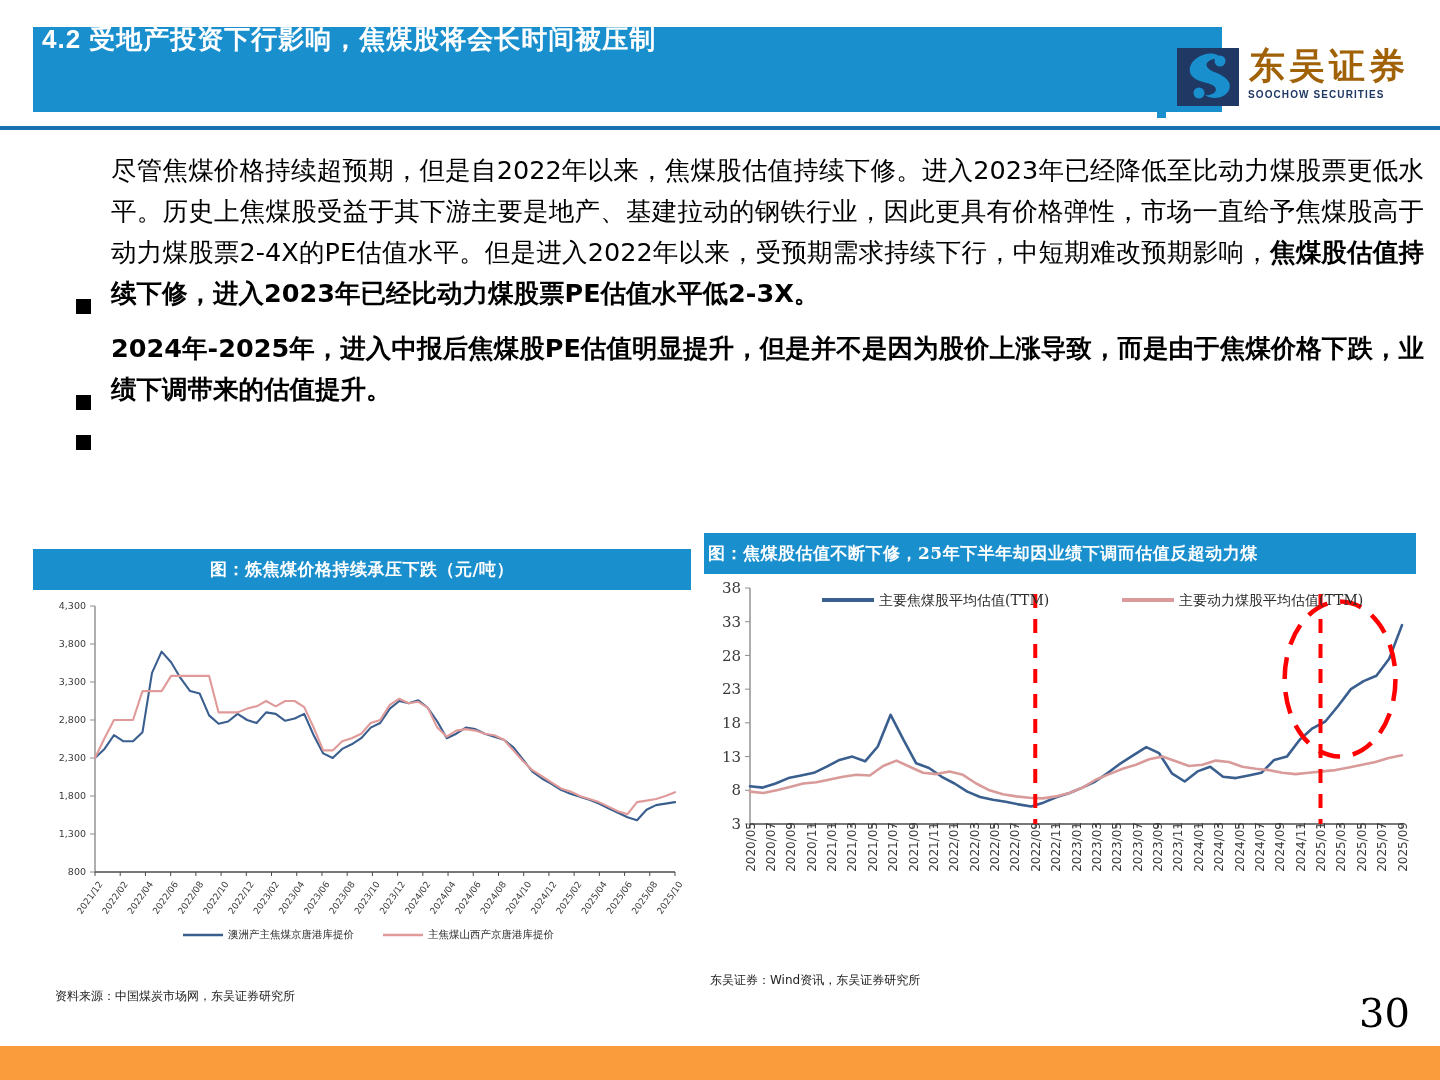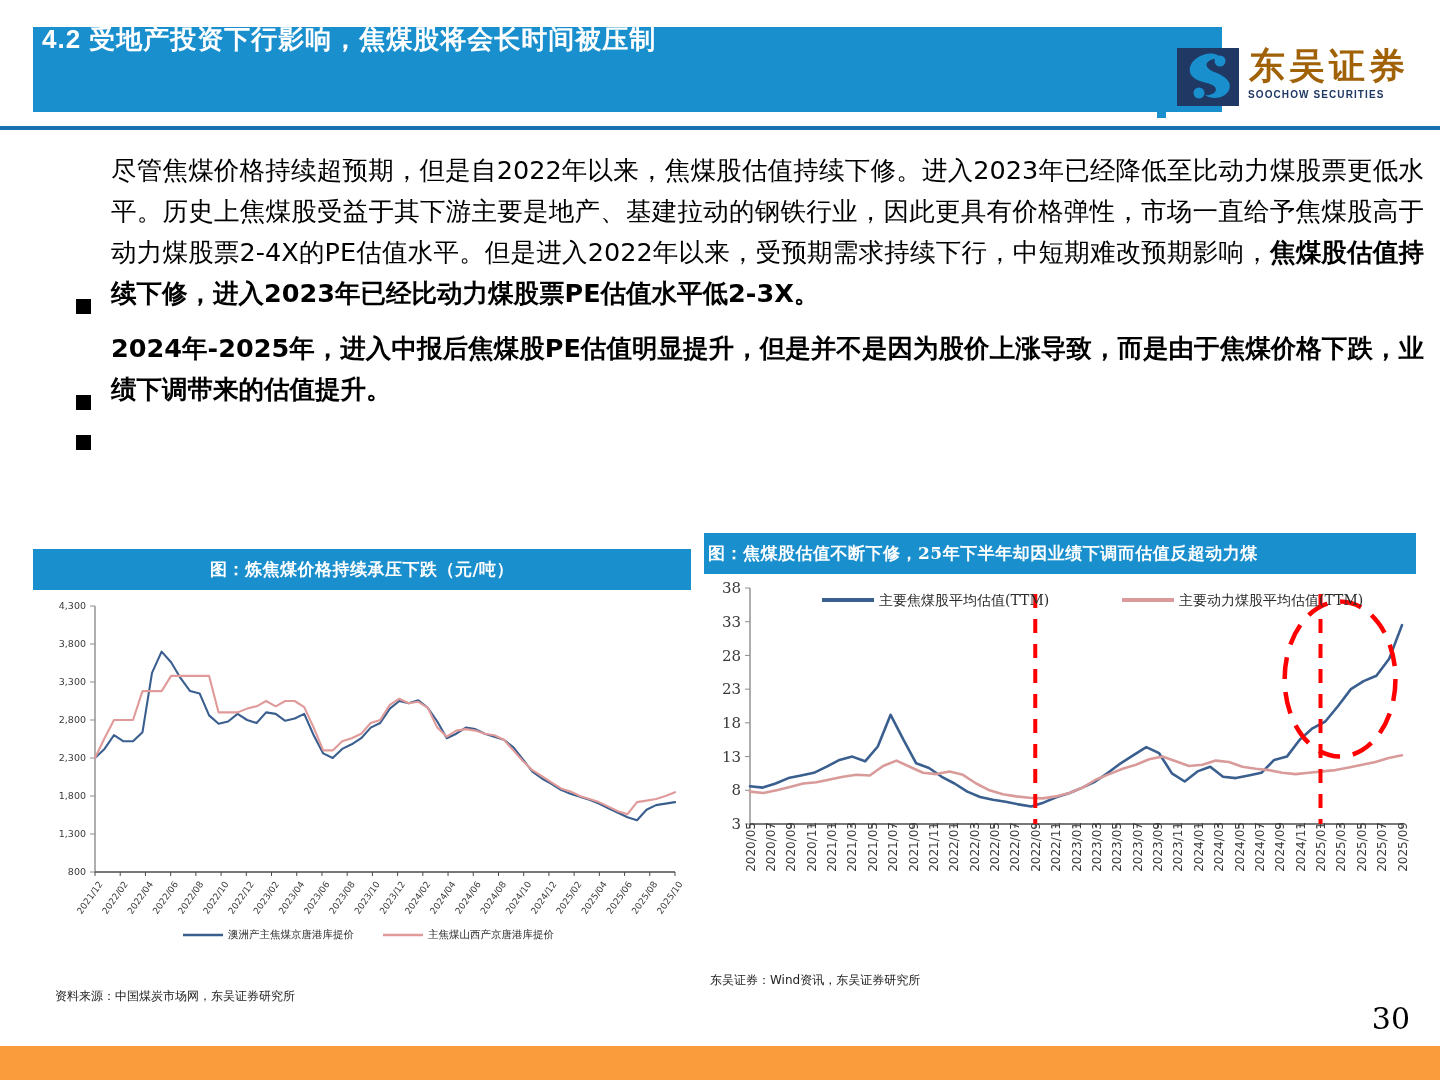--- a/index.html
+++ b/index.html
@@ -74,21 +74,21 @@
   .source-note{
     position:absolute;bottom:14px;left:22px;
     font-size:12px;color:#222;font-family:"DejaVu Sans",sans-serif;
     white-space:nowrap;
   }
   #panel-right .source-note{left:6px;}
 
   
   #page-number{
     position:absolute;right:30px;bottom:44px;
-    font-size:30px;color:#000;
+    font-size:40px;color:#000;
     font-family:"DejaVu Serif","Liberation Serif",serif;
   }
   #footer-bar{
     position:absolute;left:0;bottom:0;width:1440px;height:34px;background:#fb9c3c;
   }
 </style>
 </head>
 <body>
 
 <div id="header-bar"></div>

